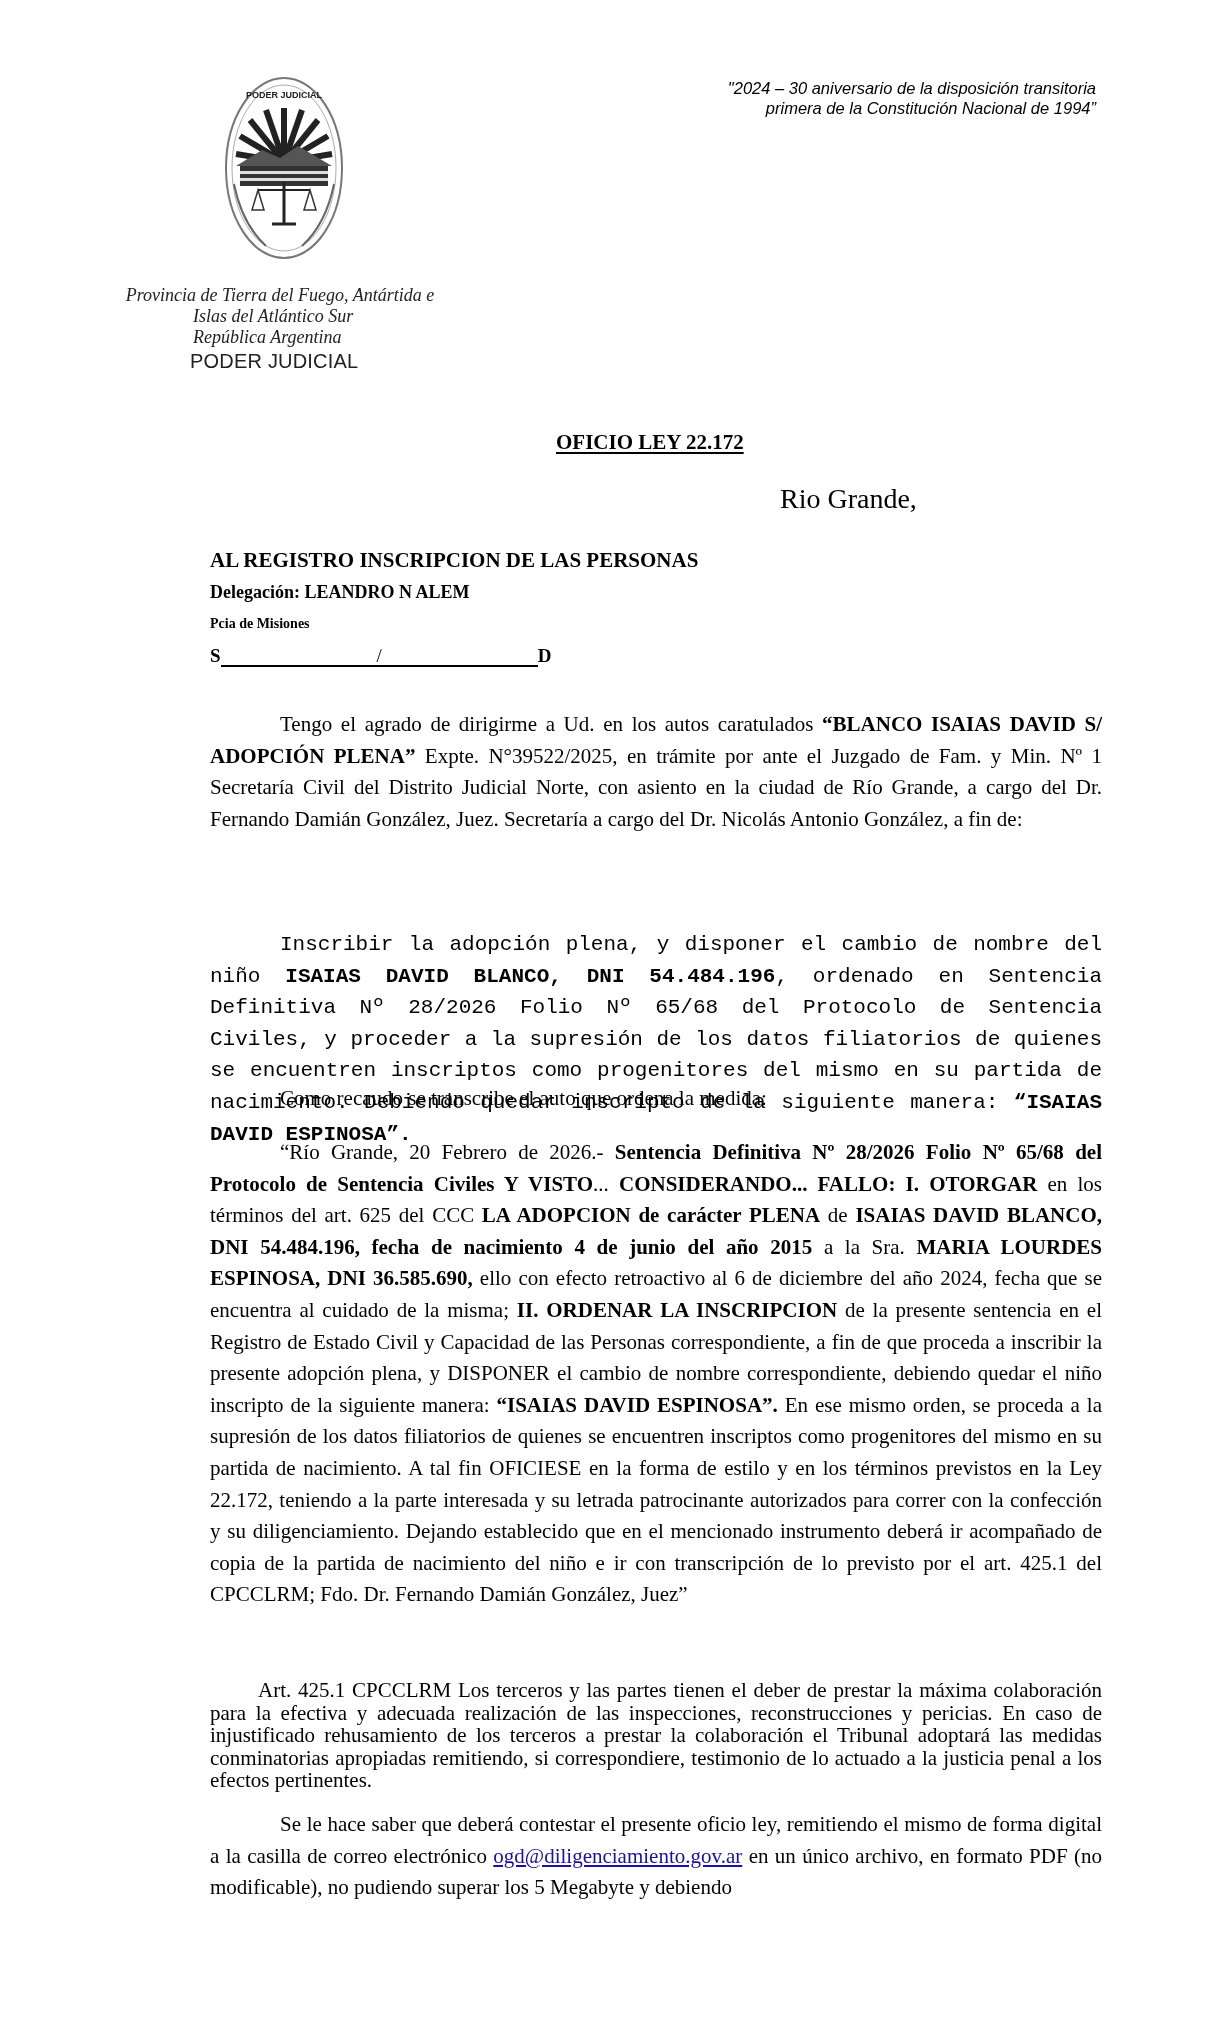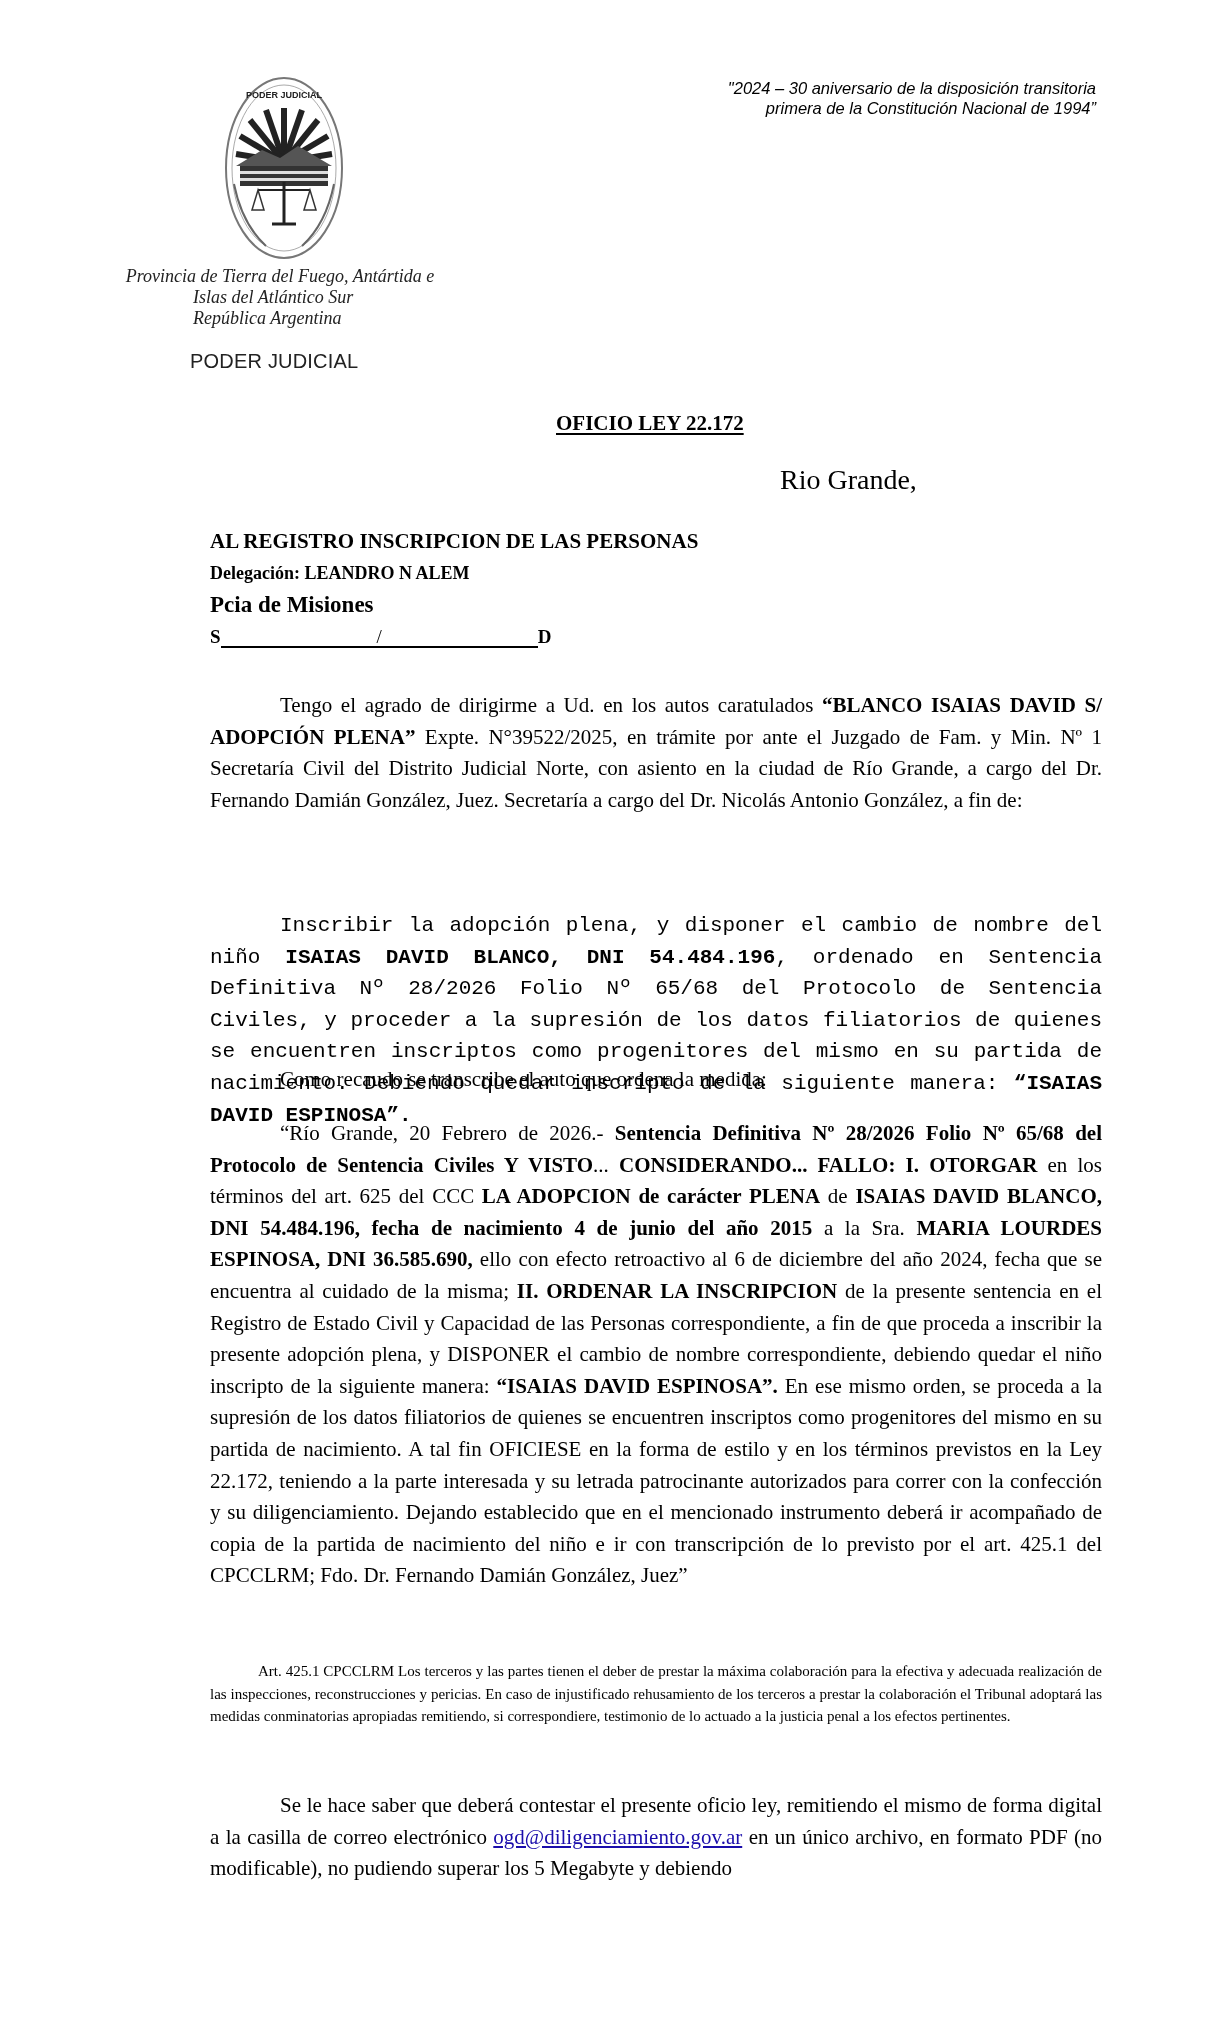--- a/index.html
+++ b/index.html
@@ -1,17 +1,17 @@
 <!DOCTYPE html>
 <html><head>
 <meta charset="utf-8">
 <style>
   html, body { margin: 0; padding: 0; background: #ffffff; }
   body { width: 1226px; height: 2018px; position: relative; overflow: hidden; color: #000; }
-  .serif { font-family: "Liberation Serif", "DejaVu Serif", serif; }
+  .serif { font-family: "Liberation Serif", "DejaVu Serif", serif; margin-top: 19px; }
   .sans { font-family: "Liberation Sans", "DejaVu Sans", sans-serif; }
 
   .commemorative {
     position: absolute; top: 78px; right: 130px; width: 520px;
     text-align: right; font-style: italic; font-size: 16.5px; line-height: 20px;
   }
   .logo { position: absolute; left: 222px; top: 74px; width: 124px; height: 188px; }
   .letterhead {
     position: absolute; left: 100px; top: 266px; width: 360px; text-align: center;
     font-style: italic; font-size: 18px; line-height: 21px; color: #222;
@@ -23,36 +23,36 @@
 
   .title {
     position: absolute; left: 556px; top: 411px; font-size: 21px; font-weight: bold;
     text-decoration: underline; text-underline-offset: 3px;
   }
   .city { position: absolute; left: 780px; top: 464px; font-size: 28px; }
 
   .addressee { position: absolute; left: 210px; top: 526px; font-weight: bold; }
   .addressee .a1 { font-size: 21px; line-height: 30px; }
   .addressee .a2 { font-size: 18px; line-height: 34px; }
-  .addressee .a3 { font-size: 23px; line-height: 30px; }
+  .addressee .a3 { font-size: 14px; line-height: 30px; }
   .sd { font-size: 19px; margin-top: 6px; display: flex; align-items: flex-end; }
   .sd .line { display: inline-block; width: 155px; border-bottom: 2px solid #000; height: 20px; }
   .sd .line2 { width: 155px; }
   .sd .slash { display: inline-block; border-bottom: 2px solid #000; height: 20px; padding: 0 1px; font-weight: normal; }
 
   .body-text {
     position: absolute; left: 210px; width: 892px; font-size: 21px; line-height: 31.6px;
     text-align: justify;
   }
   .indent { text-indent: 70px; }
   .p1 { top: 690px; }
   .p2 { top: 910px; font-family: Liberation Mono, monospace; }
   .p3 { top: 1064px; }
   .footnote {
-    position: absolute; left: 210px; width: 892px; top: 1660px; font-size: 15px; line-height: 22.5px;
+    position: absolute; left: 210px; width: 892px; top: 1660px; font-size: 21px; line-height: 22.5px;
     text-align: justify; text-indent: 48px;
   }
   .p5 { top: 1790px; }
   a.email { color: #1a0dab; text-decoration: underline; }
   b { font-weight: bold; }
 </style>
 </head>
 <body>
 
 <div class="commemorative sans">

